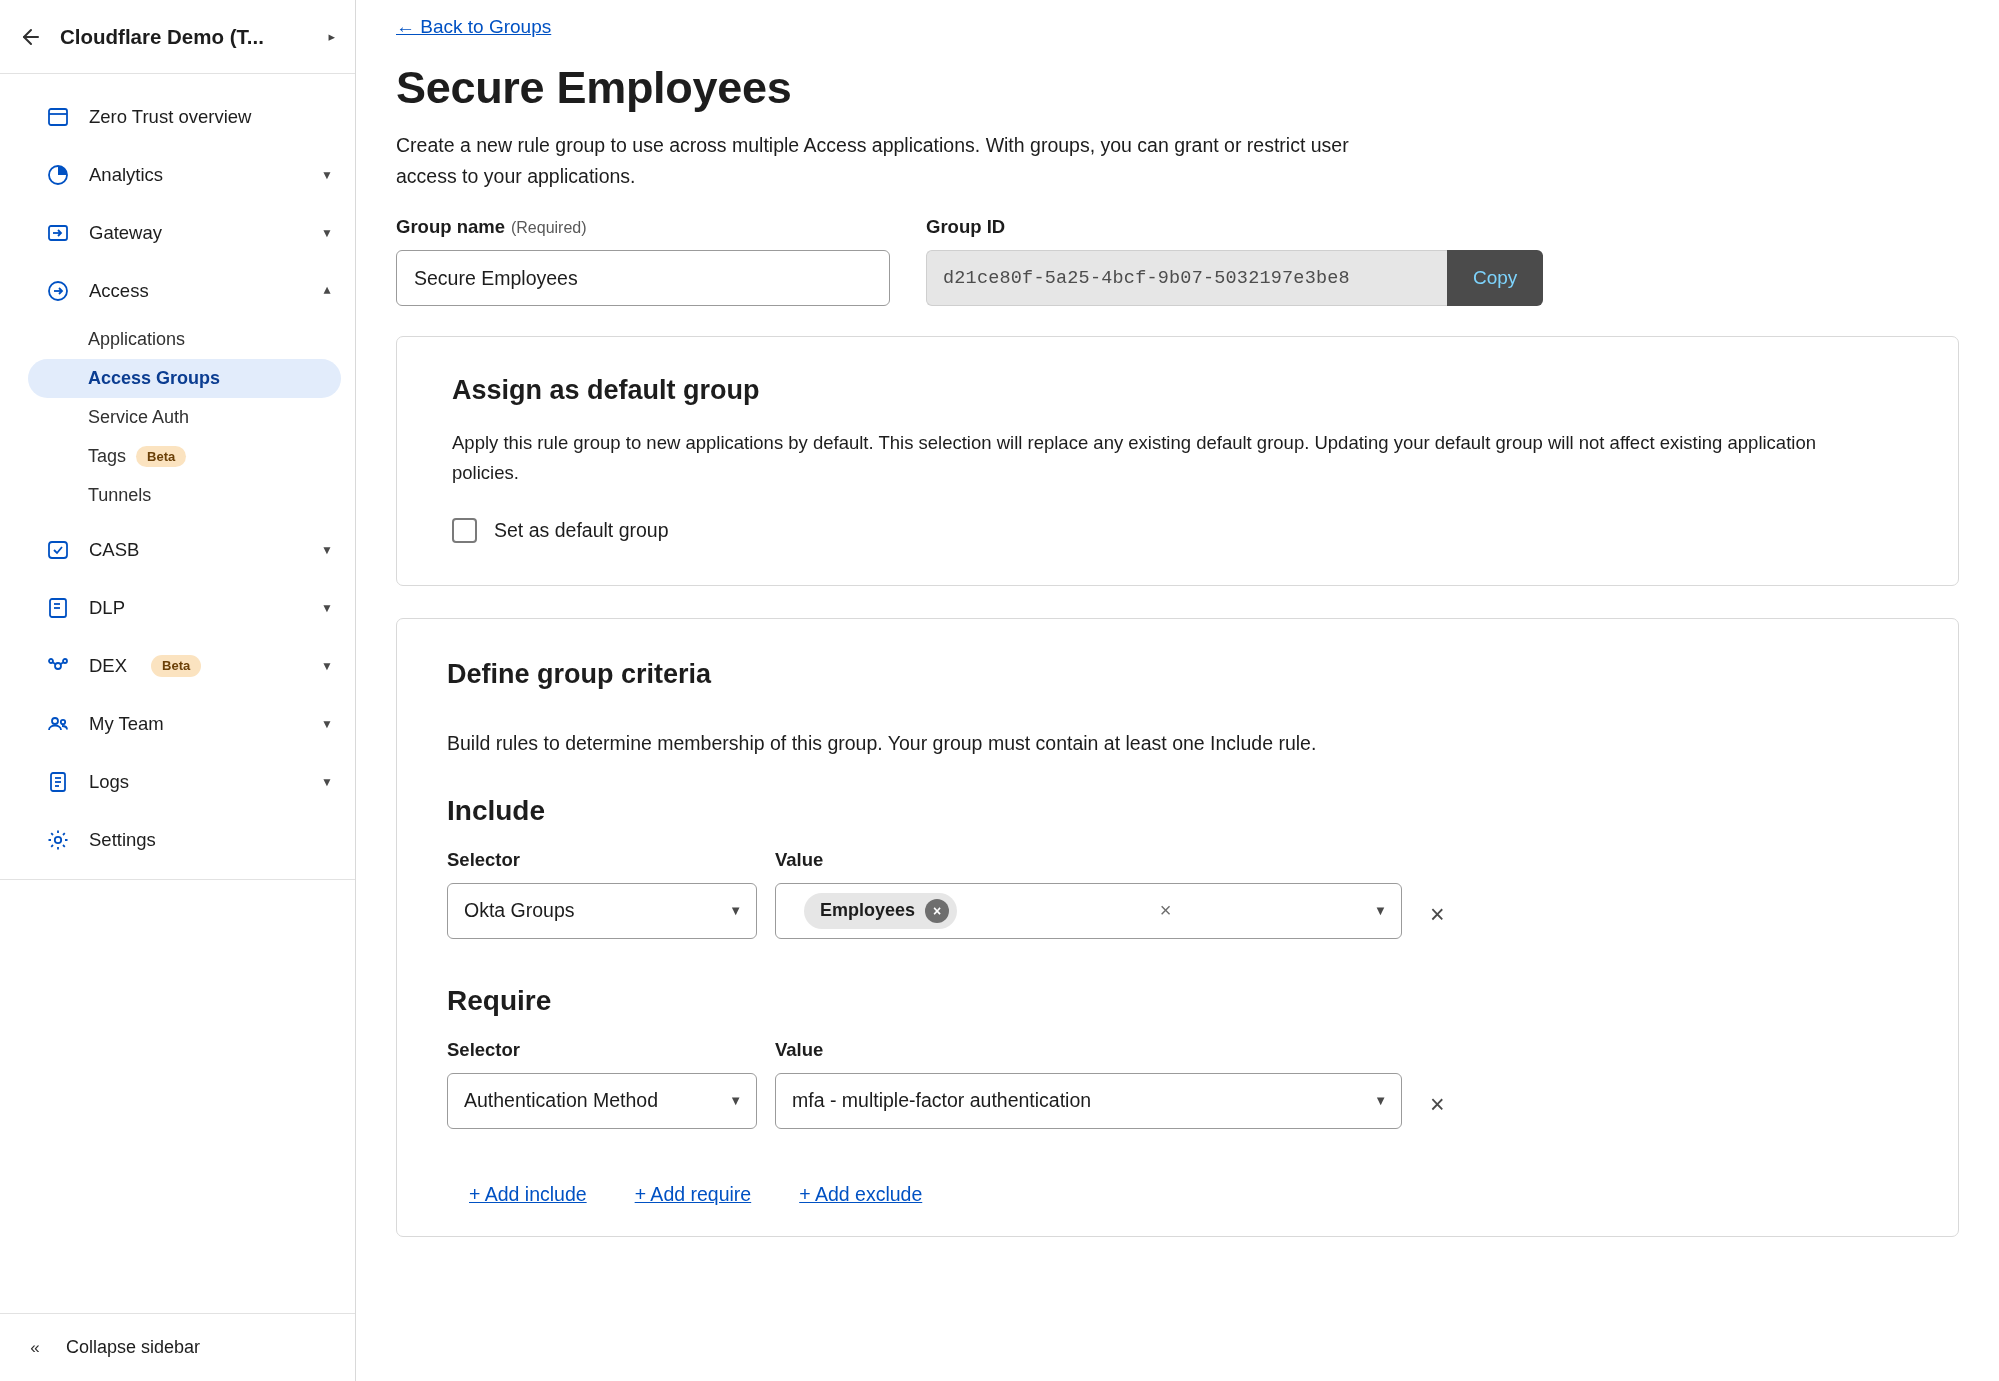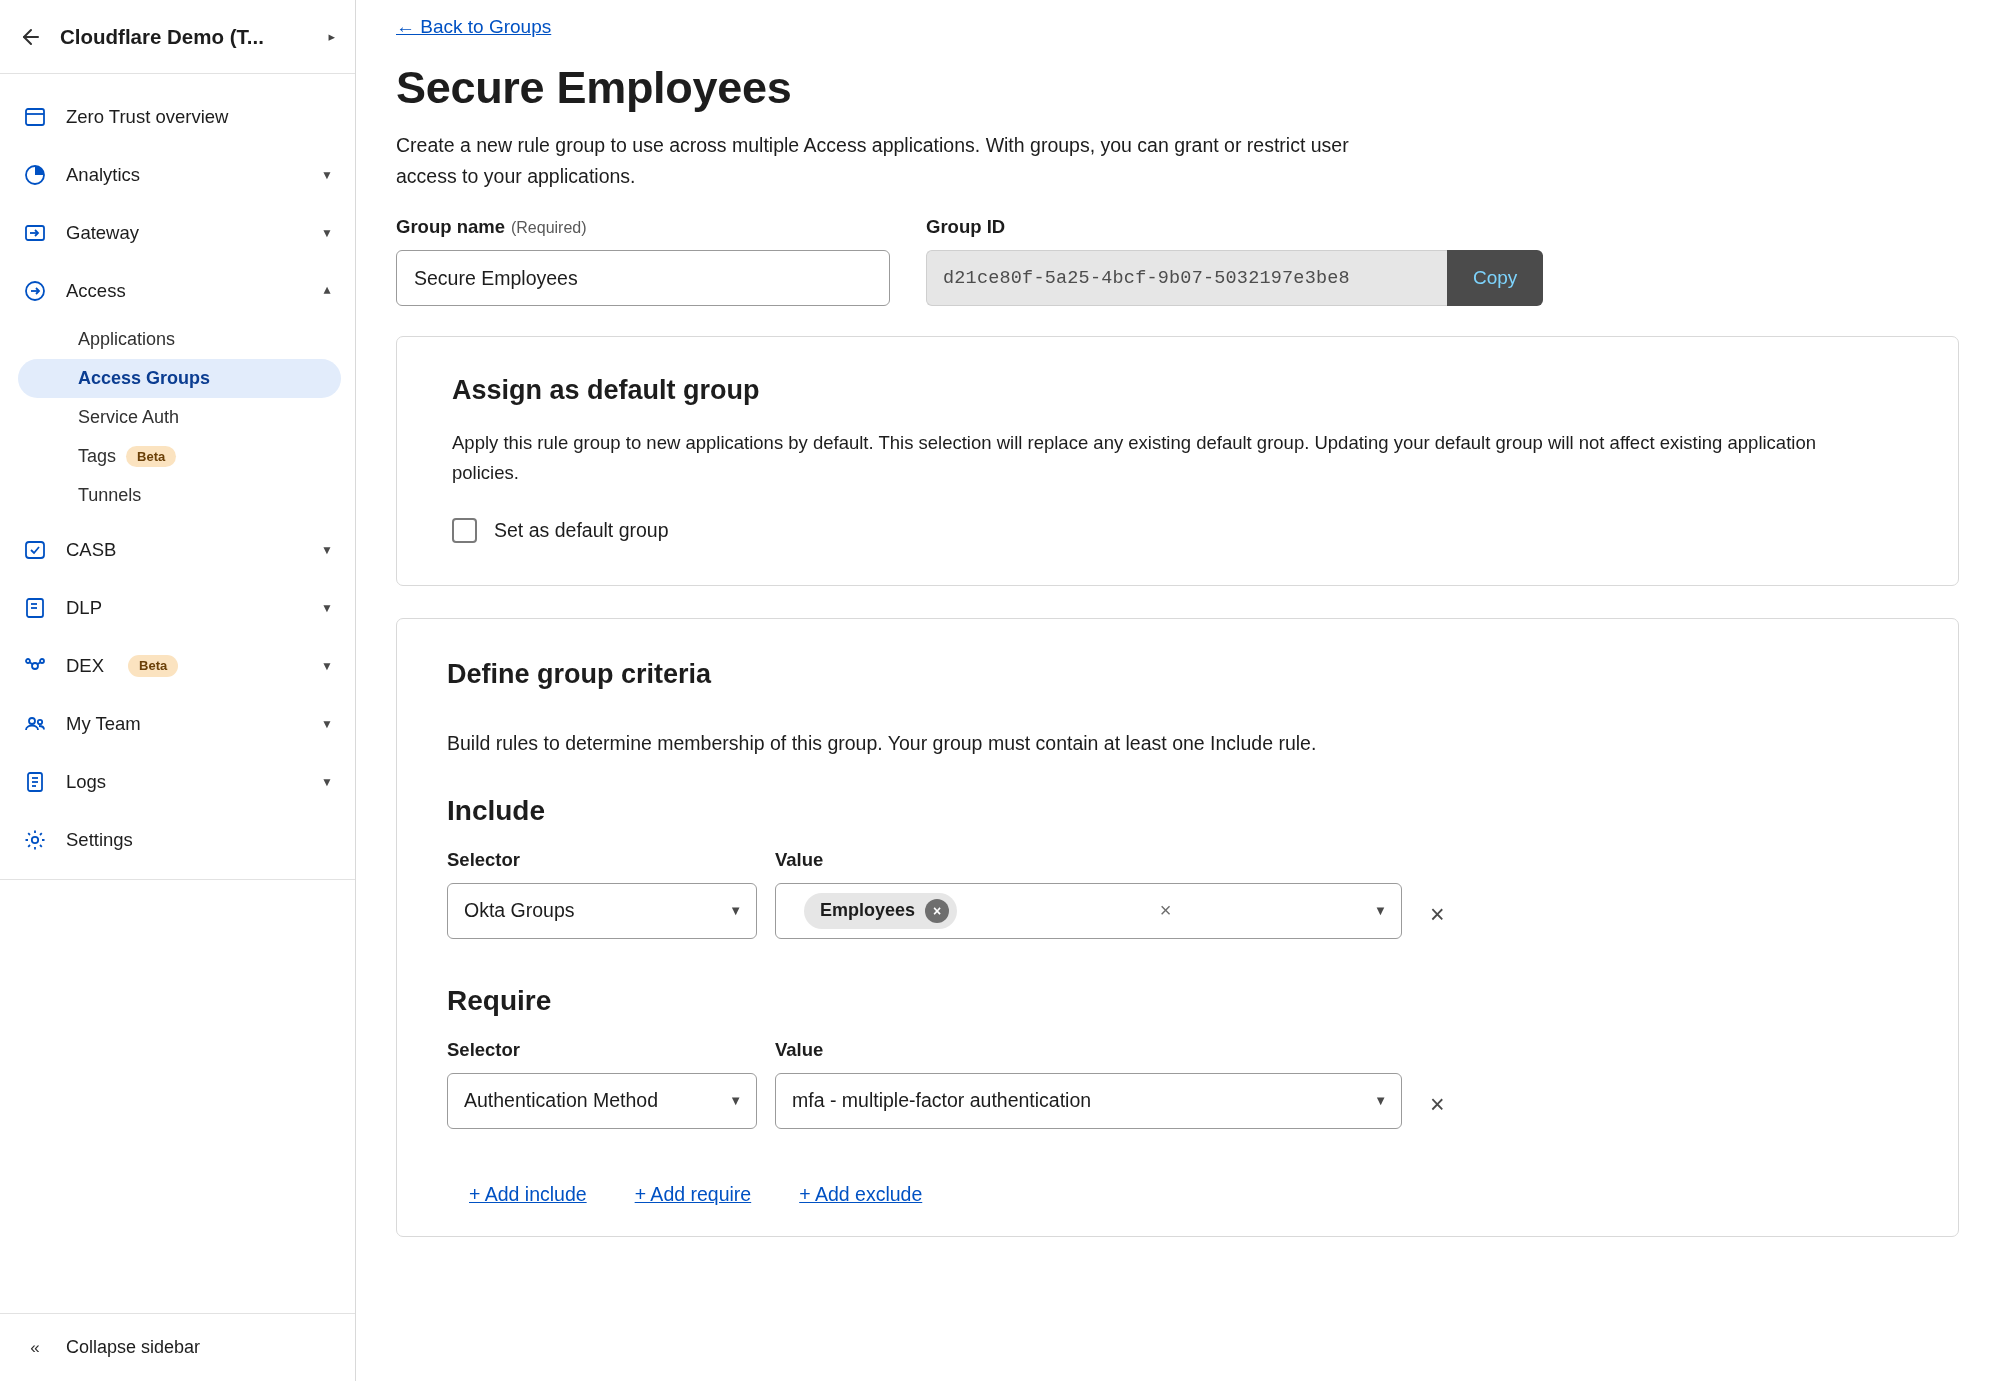--- a/index.html
+++ b/index.html
@@ -36,32 +36,32 @@
     white-space: nowrap; overflow: hidden; text-overflow: ellipsis;
     flex: 1;
   }
   .acct-caret { color: #444; font-size: 13px; }
 
   .nav { padding: 14px 0 0 0; flex: 1; overflow: hidden; }
   .nav-item {
     display: flex; align-items: center;
     height: 58px; padding: 0 22px 0 22px;
     gap: 18px; cursor: pointer;
-    font-size: 18.5px; color: #1d1d1d;
+    font-size: 18.5px; color: #1d1d1d; margin-left: 23px;
   }
   .nav-ico {
     width: 26px; height: 26px; flex: 0 0 26px;
     display: flex; align-items: center; justify-content: center;
     color: #0051c3;
   }
   .nav-label { flex: 1; }
   .nav-caret { color: #4a4a4a; font-size: 12px; }
   .nav-caret.up { transform: rotate(180deg); }
 
-  .subnav { padding: 0 0 6px 0; }
+  .subnav { padding: 0 0 6px 10px; }
   .sub-item {
     display: flex; align-items: center; gap: 10px;
     height: 39px; margin: 0 14px 0 18px;
     padding: 0 22px 0 60px;
     font-size: 18px; color: #313131; cursor: pointer;
     border-radius: 20px;
   }
   .sub-item.active {
     background: #e2ecfb; color: #0b3d91; font-weight: bold;
   }

